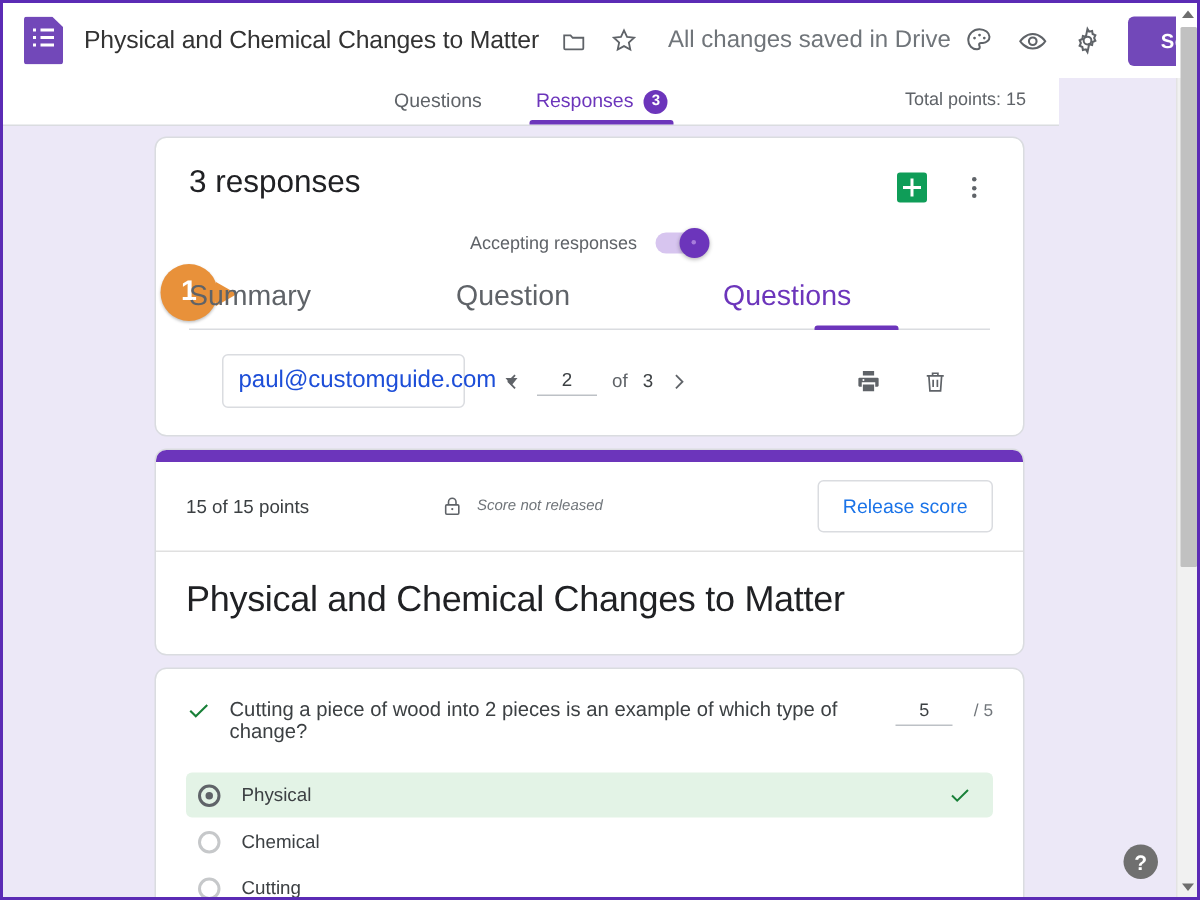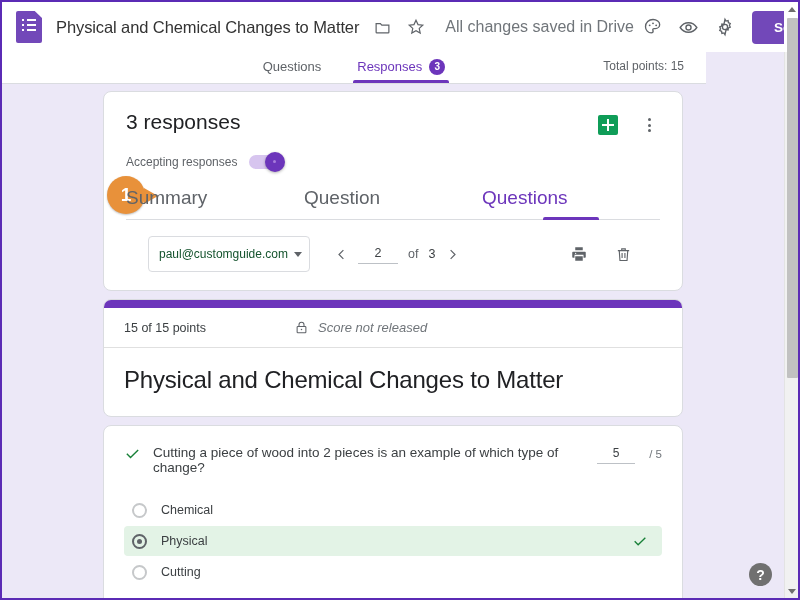--- a/index.html
+++ b/index.html
@@ -144,21 +144,21 @@
   .sheets-icon::before { left: 9px; top: 4px; width: 2px; height: 12px; }
   .sheets-icon::after { left: 4px; top: 9px; width: 12px; height: 2px; }
   .resp-kebab {
     width: 22px; height: 28px; margin-left: 20px; margin-top: 1px;
     display: flex; flex-direction: column; align-items: center;
     justify-content: center; gap: 2.5px;
   }
   .resp-kebab span { width: 3px; height: 3px; border-radius: 50%; background: #5f6368; display: block; }
 
   .accepting-row {
-    display: flex; align-items: center; justify-content: flex-start;
+    display: flex; align-items: center; justify-content: center;
     margin-top: 16px; padding-right: 2px;
   }
   .accepting-label { font-size: 12px; color: #5f6368; margin-right: 12px; }
   .toggle {
     width: 34px; height: 14px; border-radius: 7px;
     background: #d7c5ef; position: relative;
   }
   .toggle .knob {
     position: absolute; right: -2px; top: -3px;
     width: 20px; height: 20px; border-radius: 50%;
@@ -206,21 +206,21 @@
 
   
   .nav-row {
     display: flex; align-items: center;
     padding: 16px 22px 18px 22px;
   }
   .email-select {
     width: 162px; height: 36px;
     border: 1px solid #dadce0; border-radius: 4px;
     display: flex; align-items: center; padding: 16px 10px;
-    font-size: 12px; color: #14532d; cursor: pointer;
+    font-size: 16px; color: #1d4ed8; cursor: pointer;
   }
   .email-select .etext { flex: 1 1 auto; white-space: nowrap; }
   .caret-down {
     width: 0; height: 0; margin-left: 6px;
     border-left: 4.5px solid transparent;
     border-right: 4.5px solid transparent;
     border-top: 5px solid #5f6368;
   }
   .pager { display: flex; align-items: center; margin-left: 18px; gap: 4px; }
   .pg-arrow {
@@ -246,21 +246,21 @@
   .score-card { padding: 0; overflow: hidden; }
   .score-topbar { height: 8px; background: #6c35bb; }
   .score-row {
     display: flex; align-items: center;
     padding: 12px 20px; border-bottom: 1px solid #e0e0e0;
   }
   .score-points { font-size: 12.5px; color: #3c4043; }
   .score-mid { display: flex; align-items: center; margin-left: 88px; }
   .lock-icon { color: #5f6368; display: flex; align-items: center; }
   .score-status {
-    font-size: 13px; color: #70757a; font-style: italic; margin-left: 9px;
+    font-size: 10px; color: #70757a; font-style: italic; margin-left: 9px;
   }
   .score-row .spacer { flex: 1 1 auto; }
   .release-btn {
     border: 1px solid #dadce0; border-radius: 4px;
     background: #fff; color: #1a73e8;
     font-size: 13px; padding: 9px 16px; cursor: pointer;
     font-family: inherit;
   }
   .form-title-row { padding: 18px 20px 22px 20px; }
   .form-title { font-size: 24px; color: #202124; font-weight: 400; letter-spacing: -0.2px; }
@@ -498,20 +498,21 @@
           <span class="lock-icon">
             <svg width="15" height="15" viewBox="0 0 24 24" fill="none" stroke="currentColor" stroke-width="1.7">
               <rect x="5" y="10.5" width="14" height="10" rx="1.2"></rect>
               <path d="M8 10.5V7.5a4 4 0 0 1 8 0v3"></path>
               <circle cx="12" cy="15" r="1.2" fill="currentColor" stroke="none"></circle>
             </svg>
           </span>
           <span class="score-status">Score not released</span>
         </div>
         <div class="spacer"></div>
+        <button class="release-btn">Release score</button>
       </div>
       <div class="form-title-row">
         <div class="form-title">Physical and Chemical Changes to Matter</div>
       </div>
     </div>
 
     <div class="card q-card">
       <div class="q-head">
         <span class="q-check">
           <svg width="17" height="17" viewBox="0 0 24 24" fill="none" stroke="currentColor" stroke-width="2">
@@ -519,35 +520,35 @@
           </svg>
         </span>
         <div class="q-text">Cutting a piece of wood into 2 pieces is an example of which type of change?</div>
         <div class="q-score">
           <input class="q-score-input" value="5" style="">
           <span class="q-score-max">/ 5</span>
         </div>
       </div>
 
       <div class="options">
-        <div class="option">
-          <span class="radio"></span>
-          <span class="opt-label">Chemical</span>
-        </div>
         <div class="option selected">
           <span class="radio"></span>
           <span class="opt-label">Physical</span>
           <span class="opt-correct">
             <svg width="16" height="16" viewBox="0 0 24 24" fill="none" stroke="currentColor" stroke-width="2">
               <path d="M4 12.5l5.2 5.2L20 7"></path>
             </svg>
           </span>
         </div>
         <div class="option">
           <span class="radio"></span>
+          <span class="opt-label">Chemical</span>
+        </div>
+        <div class="option">
+          <span class="radio"></span>
           <span class="opt-label">Cutting</span>
         </div>
       </div>
     </div>
 
   </div>
 
   <div class="help-btn">?</div>
 
   <div class="scrollbar">

